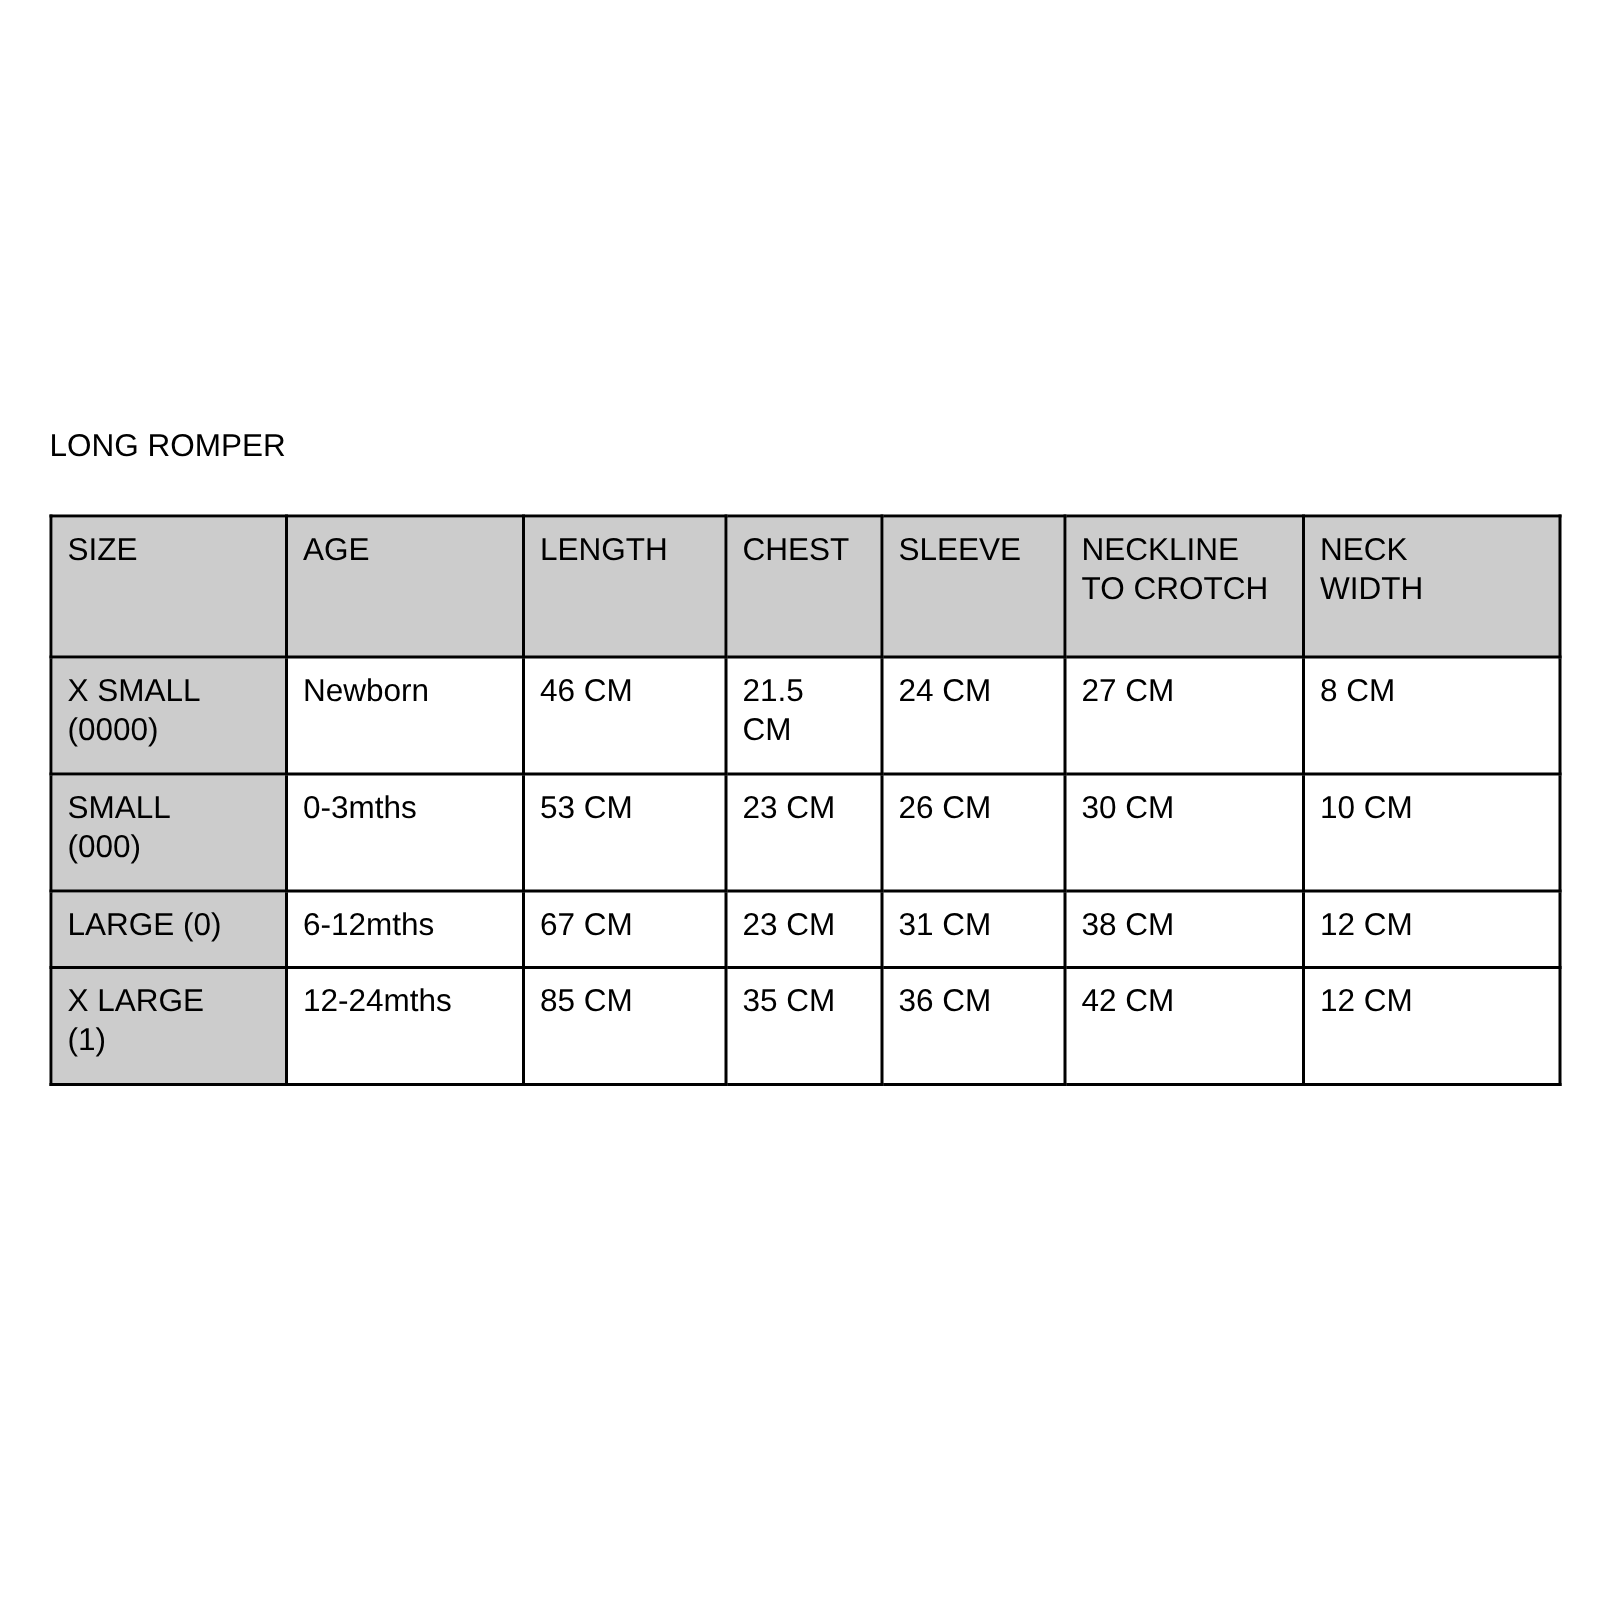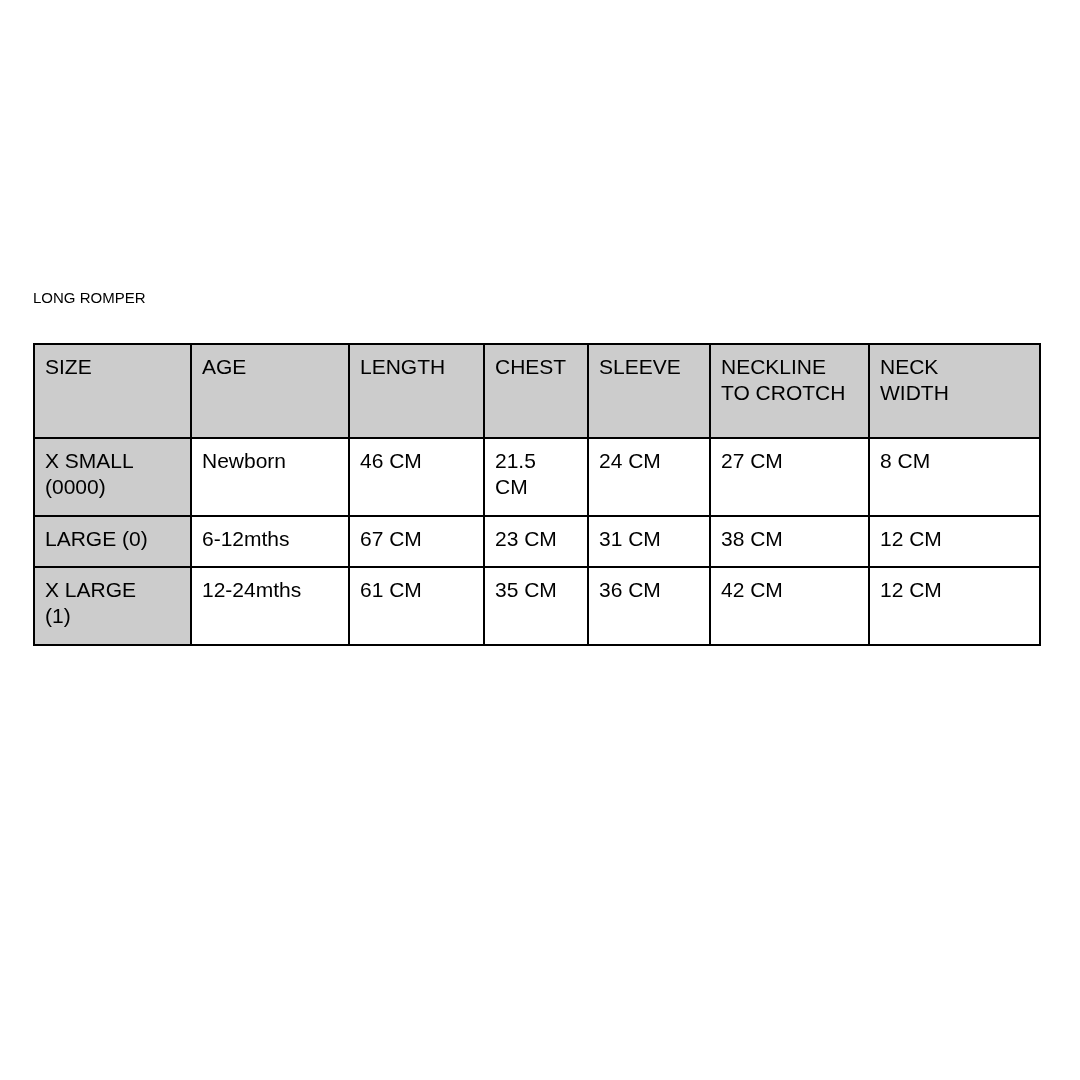--- a/index.html
+++ b/index.html
@@ -13,21 +13,21 @@
     width:1080px;height:1080px;
     background:var(--background);
     font-family:"Liberation Sans",sans-serif;
     color:var(--text);
     position:relative;
     overflow:hidden;
   }
   .doc-title{
     position:absolute;
     left:33px;top:286px;
-    font-size:15px;
+    font-size:21px;
     line-height:24px;
     color:var(--text);
   }
   table.size-chart{
     position:absolute;
     left:33px;top:343px;
     border-collapse:collapse;
     table-layout:fixed;
   }
   table.size-chart th,
@@ -81,33 +81,43 @@
       <th>X SMALL
 (0000)</th>
       <td>Newborn</td>
       <td>46 CM</td>
       <td>21.5
 CM</td>
       <td>24 CM</td>
       <td>27 CM</td>
       <td>8 CM</td>
     </tr>
+    <tr class="h-tall">
+      <th>SMALL
+(000)</th>
+      <td>0-3mths</td>
+      <td>53 CM</td>
+      <td>23 CM</td>
+      <td>26 CM</td>
+      <td>30 CM</td>
+      <td>10 CM</td>
+    </tr>
     <tr class="h-short">
       <th>LARGE (0)</th>
       <td>6-12mths</td>
       <td>67 CM</td>
       <td>23 CM</td>
       <td>31 CM</td>
       <td>38 CM</td>
       <td>12 CM</td>
     </tr>
     <tr class="h-tall">
       <th>X LARGE
 (1)</th>
       <td>12-24mths</td>
-      <td>61 CM</td>
+      <td>85 CM</td>
       <td>35 CM</td>
       <td>36 CM</td>
       <td>42 CM</td>
       <td>12 CM</td>
     </tr>
   </tbody>
 </table>
 
 </body></html>

